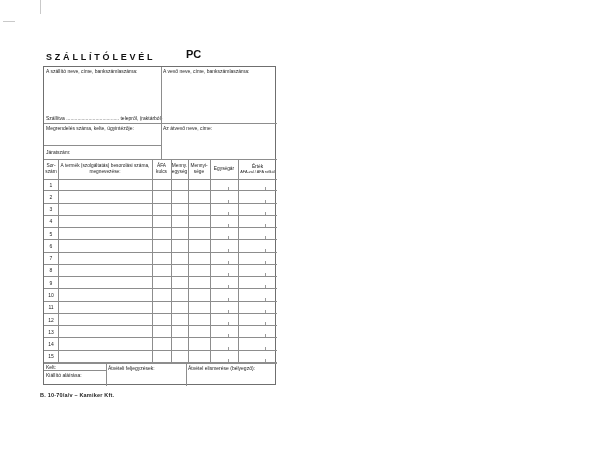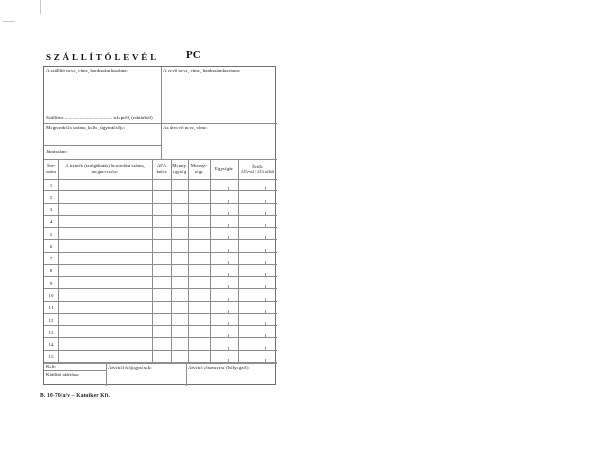--- a/index.html
+++ b/index.html
@@ -1,17 +1,17 @@
 <!DOCTYPE html>
 <html><head>
 <meta charset="utf-8">
 <style>
   html,body{margin:0;padding:0;background:#ffffff;}
   .canvas{position:relative;width:616px;height:450px;background:#ffffff;overflow:hidden;
-          font-family:Liberation Serif, serif;color:#1c1c1c;}
+          font-family:Liberation Sans, sans-serif;color:#1c1c1c;}
   
   .mark{position:absolute;background:#c9c9c9;}
   .mark-v{left:40px;top:0;width:1px;height:14px;}
   .mark-h{left:3px;top:21px;width:12px;height:1px;}
   
   .title{position:absolute;left:46px;top:52px;font-size:9px;font-weight:bold;
          letter-spacing:2.8px;white-space:nowrap;color:#111;}
   .typecode{position:absolute;left:186px;top:48px;font-size:11px;font-weight:bold;color:#111;}
   
   .form{position:absolute;left:43px;top:66px;width:233px;height:319px;

